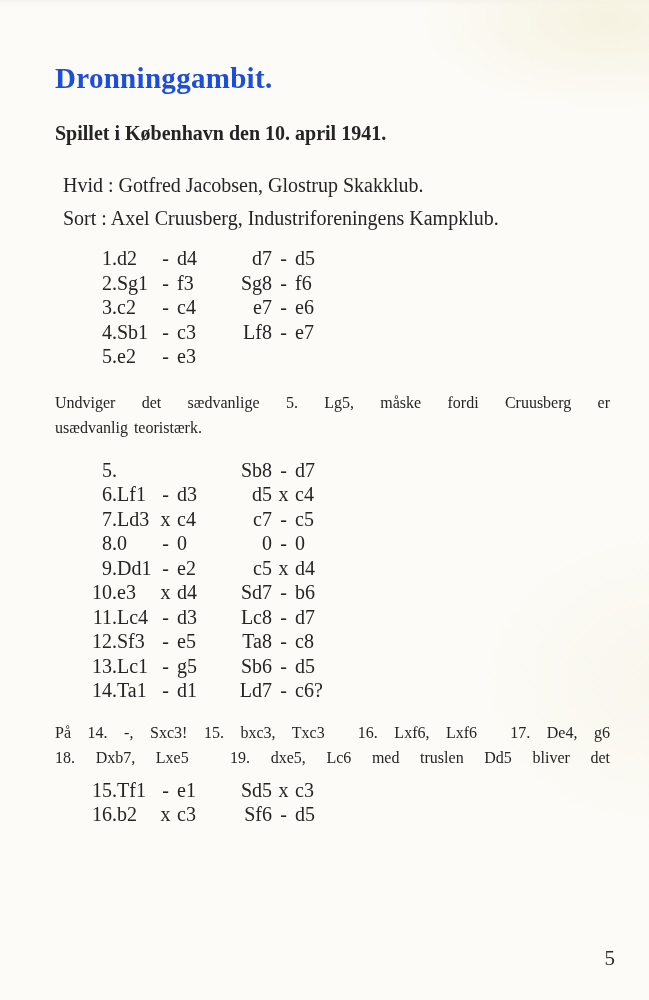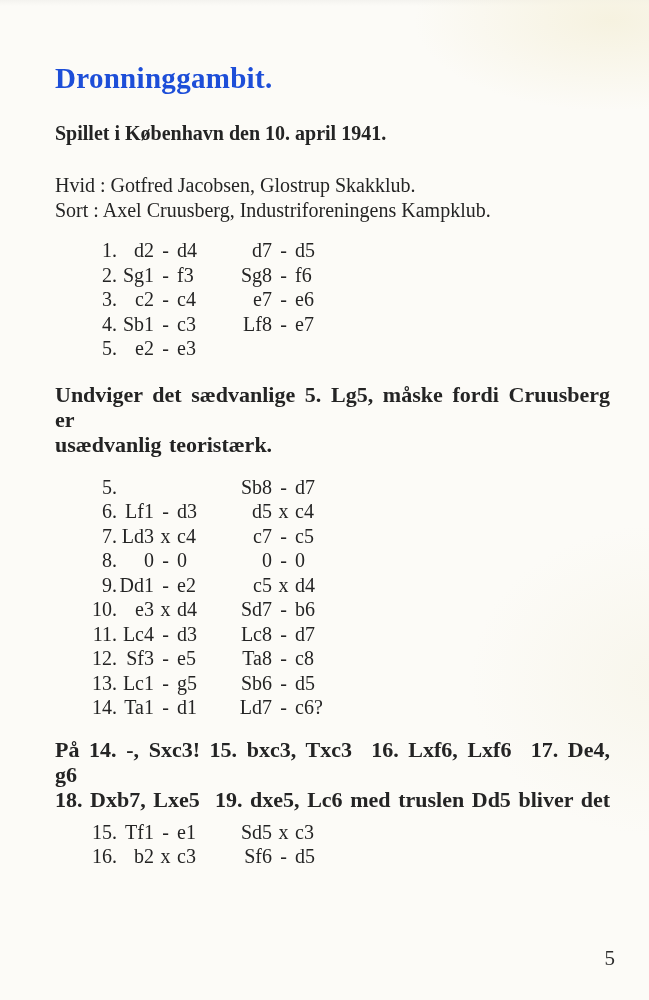--- a/index.html
+++ b/index.html
@@ -20,33 +20,33 @@
   h1.title {
     margin: 0;
     font-size: 29px;
     font-weight: bold;
     line-height: 33px;
     color: #1d4ed8;
     letter-spacing: 0.3px;
   }
   .subtitle { margin: 27px 0 0 0; font-size: 20px; line-height: 23px; font-weight: bold; }
   .players  { margin-top: 28px; font-size: 20px; }
-  .players .line { margin: 0; line-height: 25px; }
+  .players .line { margin: 8px; line-height: 25px; }
 
   .moves { font-size: 20px; line-height: 24.5px; }
   .mrow { display: flex; }
   .mn { width: 62px; text-align: right; }
-  .mf { width: 37px; text-align: right; }
+  .mf { width: 37px; text-align: left; }
   .ms { width: 23px; text-align: center; }
   .mt { width: 52px; text-align: left; }
   .bf { width: 43px; text-align: right; }
   .bs { width: 23px; text-align: center; }
   .bt { text-align: left; }
 
-  .para { font-size: 22px; line-height: 25px; word-spacing: 2px; font-weight: bold; }
+  .para { font-size: 16px; line-height: 25px; word-spacing: 2px; }
   .pline { }
   .just { text-align: justify; text-align-last: justify; }
 
   .b1 { margin-top: 15px; }
   .p1 { margin-top: 21px; }
   .b2 { margin-top: 18px; }
   .p2 { margin-top: 11px; }
   .b3 { }
   .p3 { margin-top: 17px; }
   .b4 { margin-top: 8px; }

